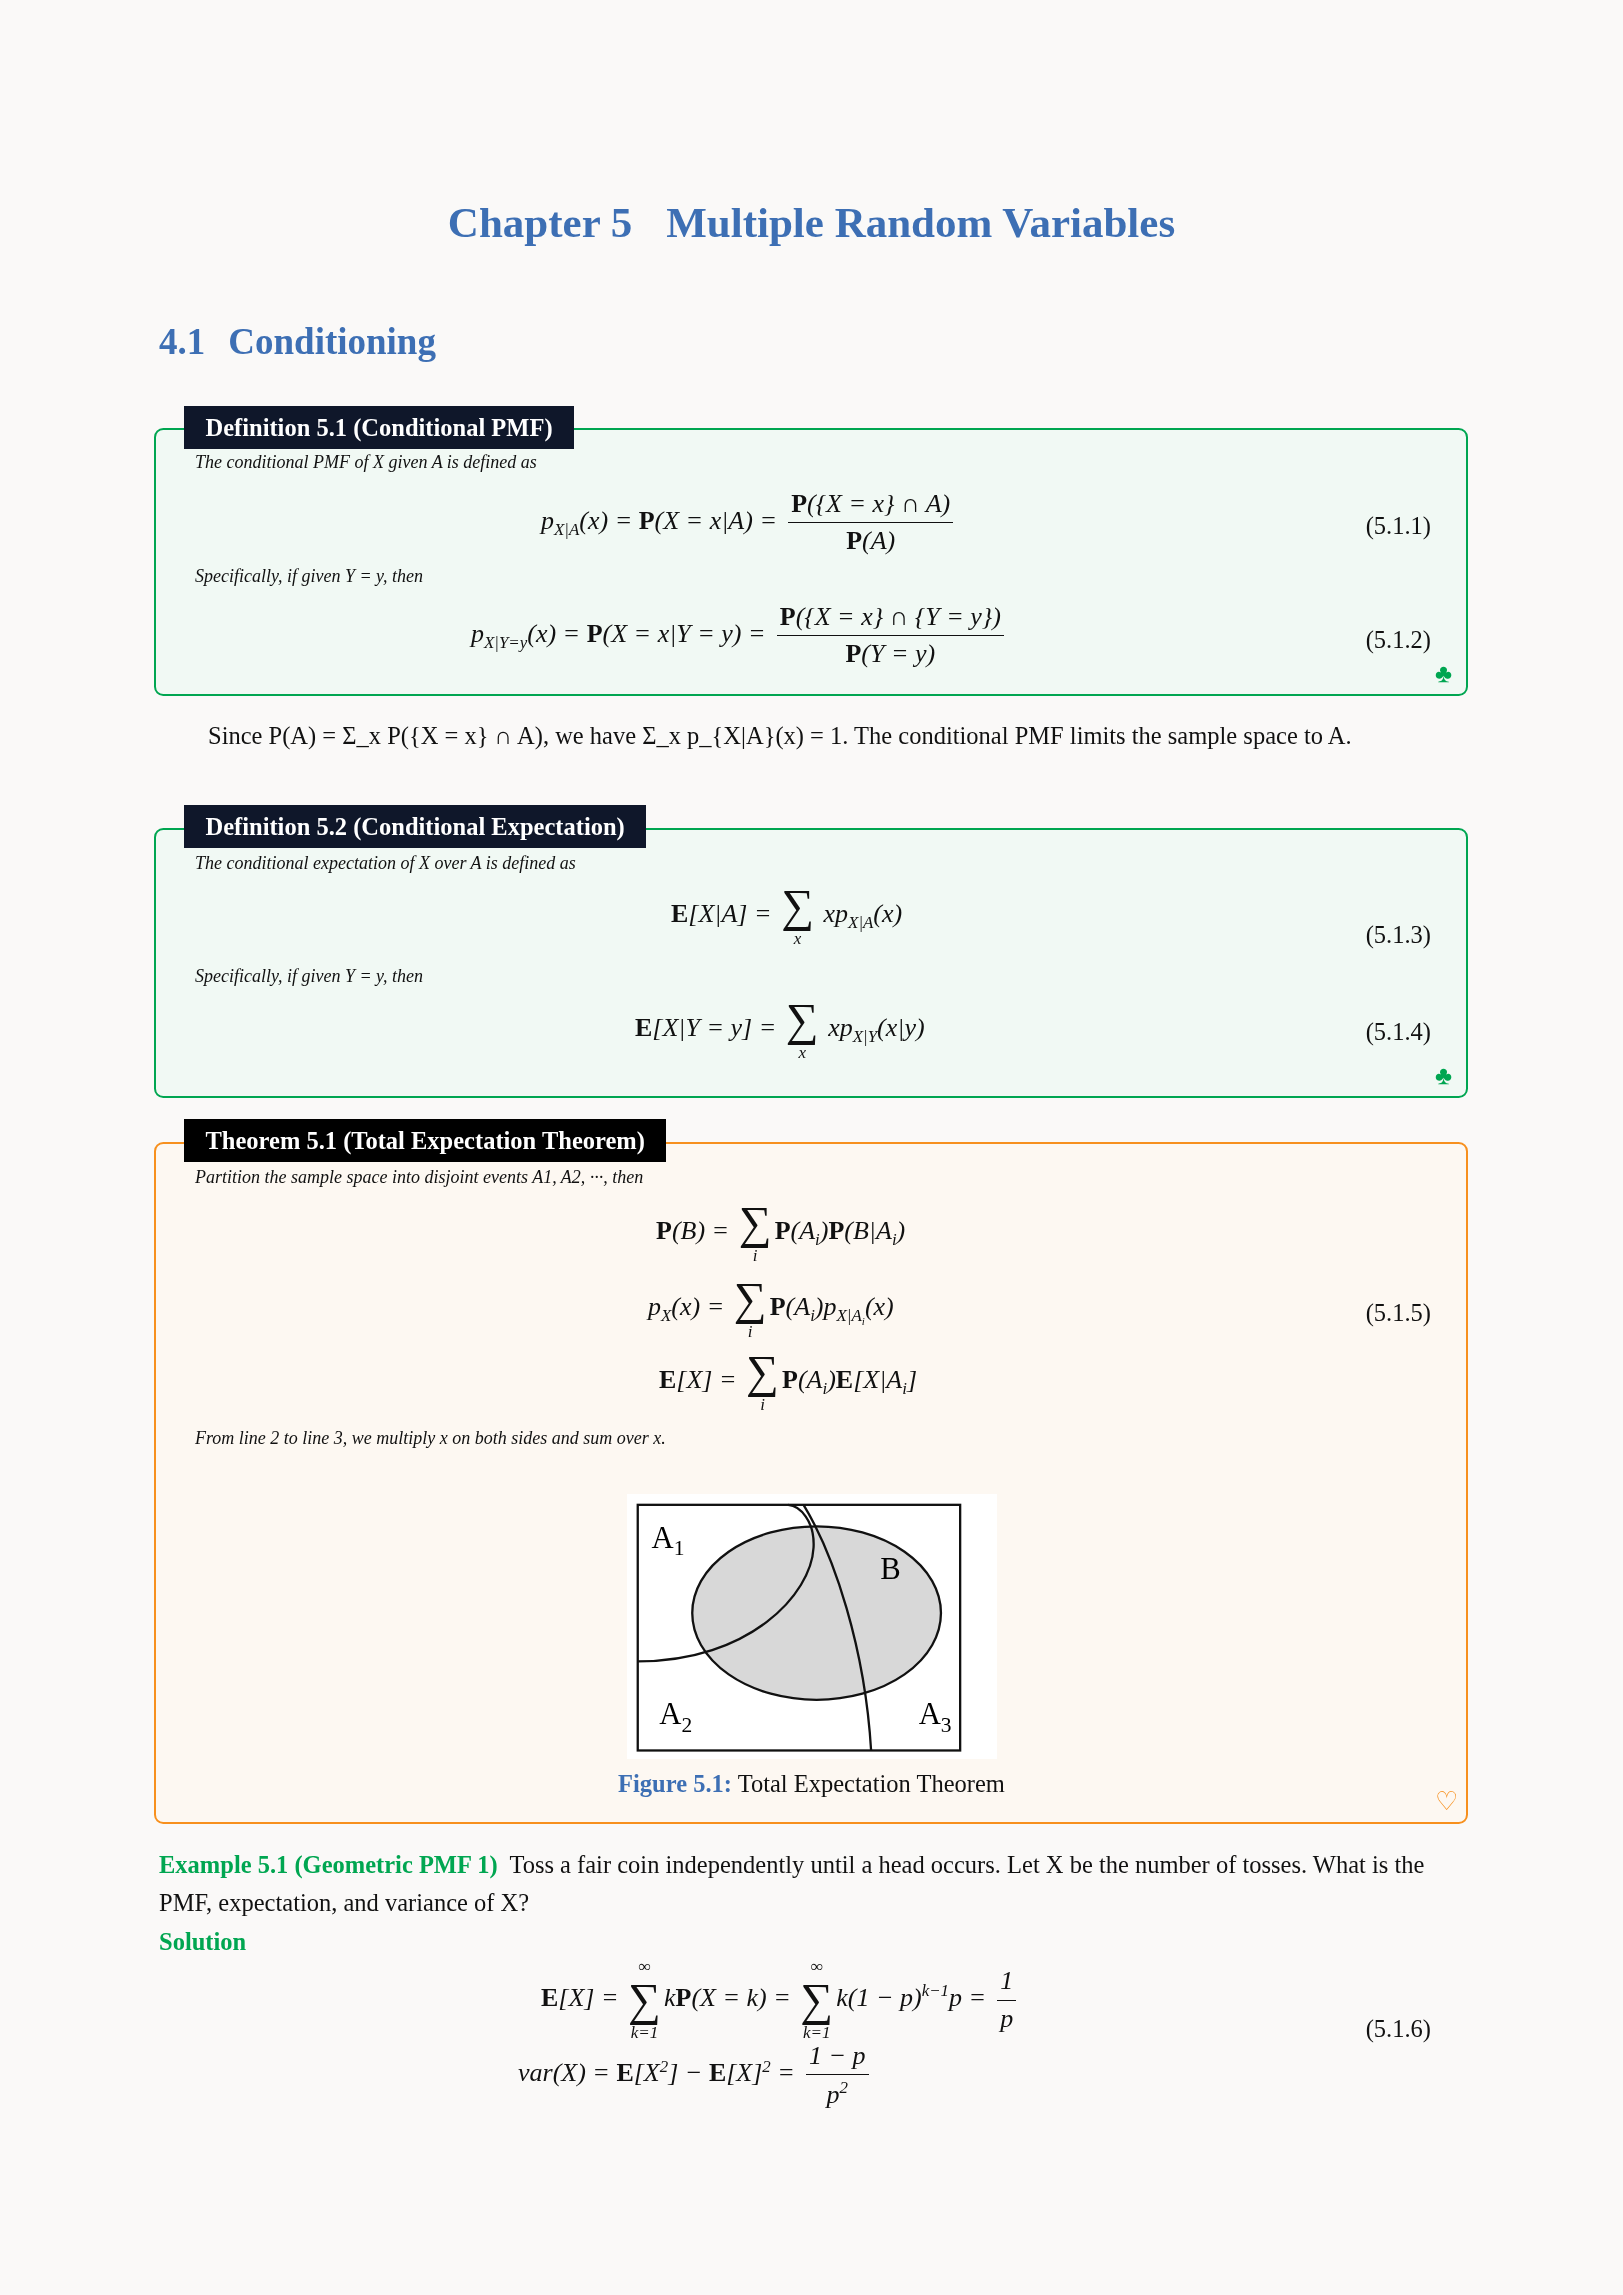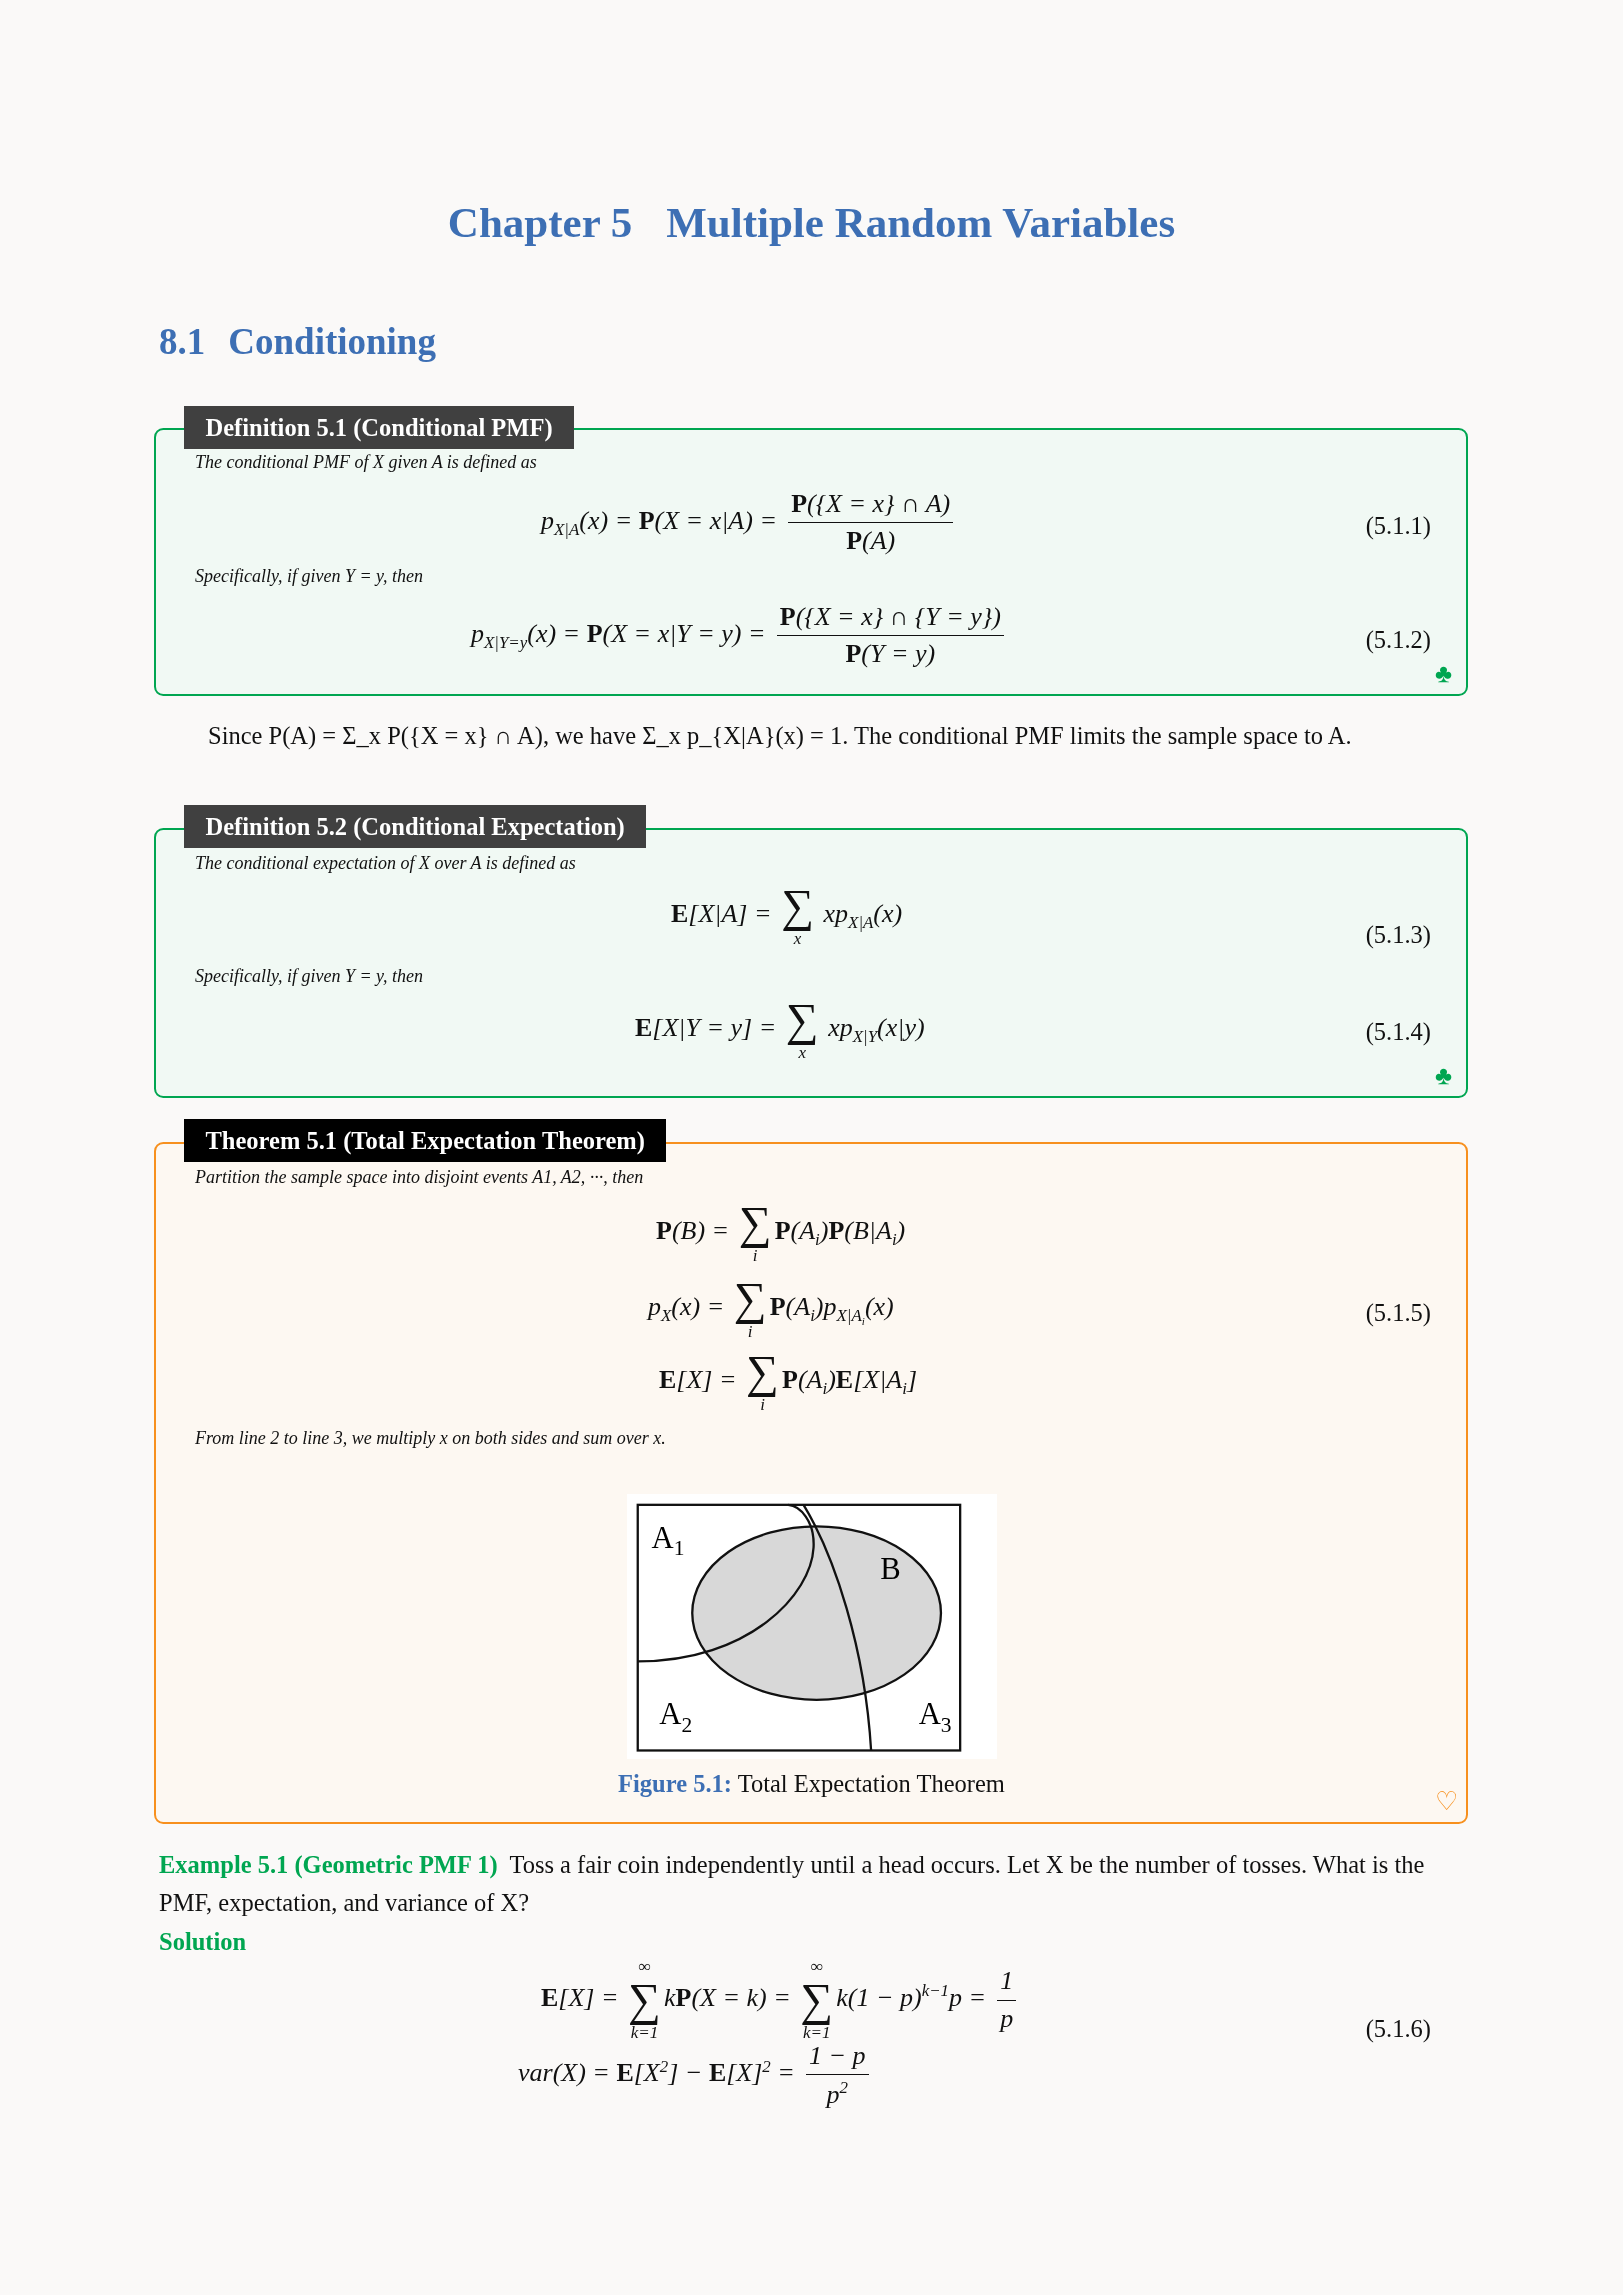--- a/index.html
+++ b/index.html
@@ -5,21 +5,21 @@
   html, body { margin:0; padding:0; }
   body { width:1623px; height:2295px; background:#faf9f8; position:relative; overflow:hidden;
          font-family:"Liberation Serif","DejaVu Serif",serif; color:#111; }
   .abs { position:absolute; }
   .chapter { left:0; width:1623px; top:198px; text-align:center; font-size:43px; font-weight:bold; color:#3d6fb4; }
   .chapter .sp { display:inline-block; width:34px; }
   .section { left:159px; top:320px; font-size:37px; font-weight:bold; color:#3d6fb4; }
   .section .sp { display:inline-block; width:23px; }
   .box { position:absolute; left:154px; width:1314px; border:2.3px solid #00a651; border-radius:9.2px; background:#f1f9f4; box-sizing:border-box; }
   .box.orange { border-color:#f7901e; background:#fdf8f2; }
-  .tag { position:absolute; left:184px; height:43px; line-height:43px; padding:0 21.5px; background:#404040; color:#fff; font-weight:bold; font-size:24.5px; }
+  .tag { position:absolute; left:184px; height:43px; line-height:43px; padding:0 21.5px; background:#0f172a; color:#fff; font-weight:bold; font-size:24.5px; }
   .tag.orange { background:#000000; }
   .it { font-style:italic; }
   .line { position:absolute; font-size:18px; }
   .eq { position:absolute; font-size:26px; white-space:nowrap; }
   .eqnum { position:absolute; font-size:24.5px; right:192px; }
   .frac { display:inline-flex; flex-direction:column; align-items:center; vertical-align:middle; margin:0 4.6px;justify-content:center; }
   .frac .n { padding:0 3.1px 3.1px; border-bottom:1.5px solid #111; }
   .frac .d { padding-top:3.1px; }
   .b { font-weight:bold; font-style:normal; }
   sub, sup { font-size:0.65em; }
@@ -34,21 +34,21 @@
   .caption { position:absolute; left:0; width:1623px; top:1770px; text-align:center; font-size:24.5px; }
   .caption .lbl { color:#3d6fb4; font-weight:bold; }
 </style>
 </head>
 <body>
 
 <div class="abs chapter">
   <span>Chapter 5</span><span class="sp"></span><span>Multiple Random Variables</span>
 </div>
 <div class="abs section">
-  <span>8.1</span><span class="sp"></span><span>Conditioning</span>
+  <span>4.1</span><span class="sp"></span><span>Conditioning</span>
 </div>
 
 <div class="box" style="top:428px;height:268px;"></div>
 <div class="tag" style="top:406px;">Definition 5.1 (Conditional PMF)</div>
 <div class="line it" style="left:195px;top:452px;">The conditional PMF of X given A is defined as</div>
 <div class="eq it" style="left:541px;top:489px;">
   p<sub>X|A</sub>(x) = <span class="b">P</span>(X = x|A) =
   <span class="frac">
       <span class="n"><span class="b">P</span>({X = x} ∩ A)</span>
       <span class="d"><span class="b">P</span>(A)</span>

